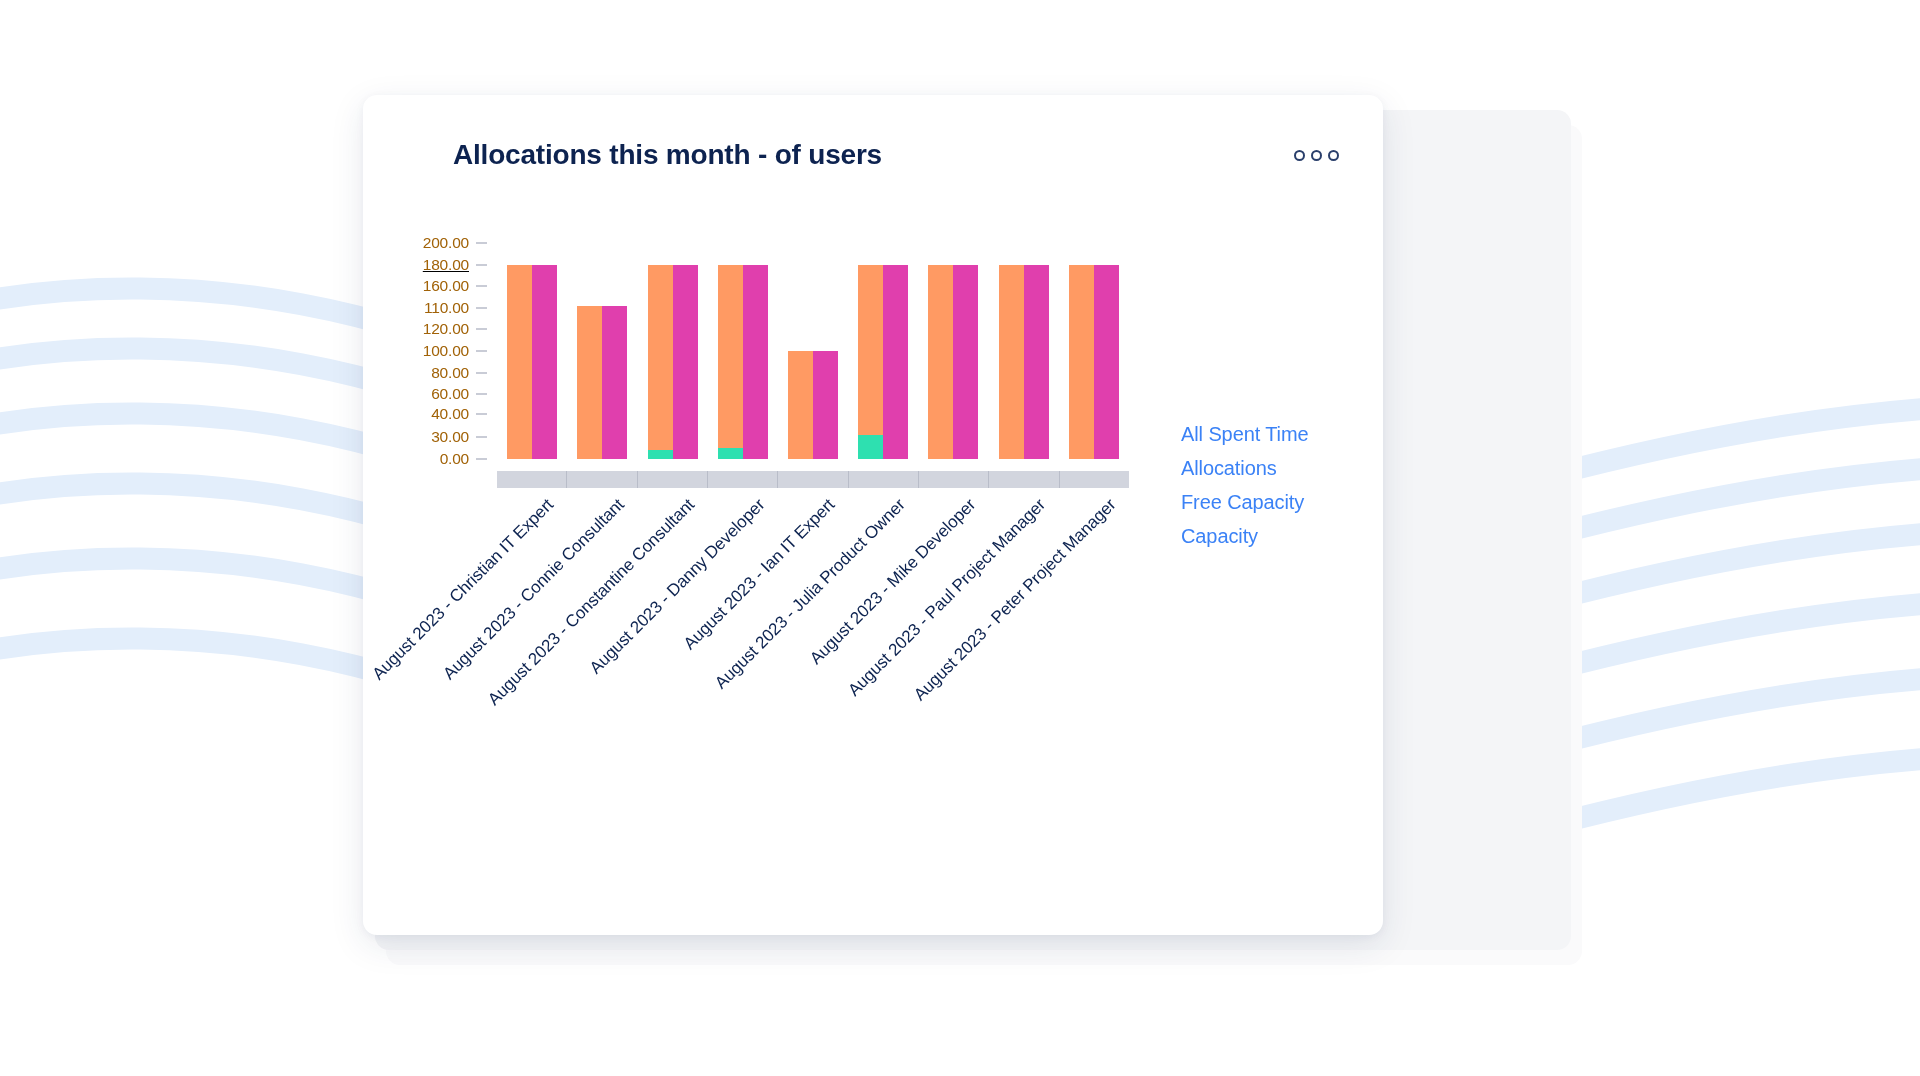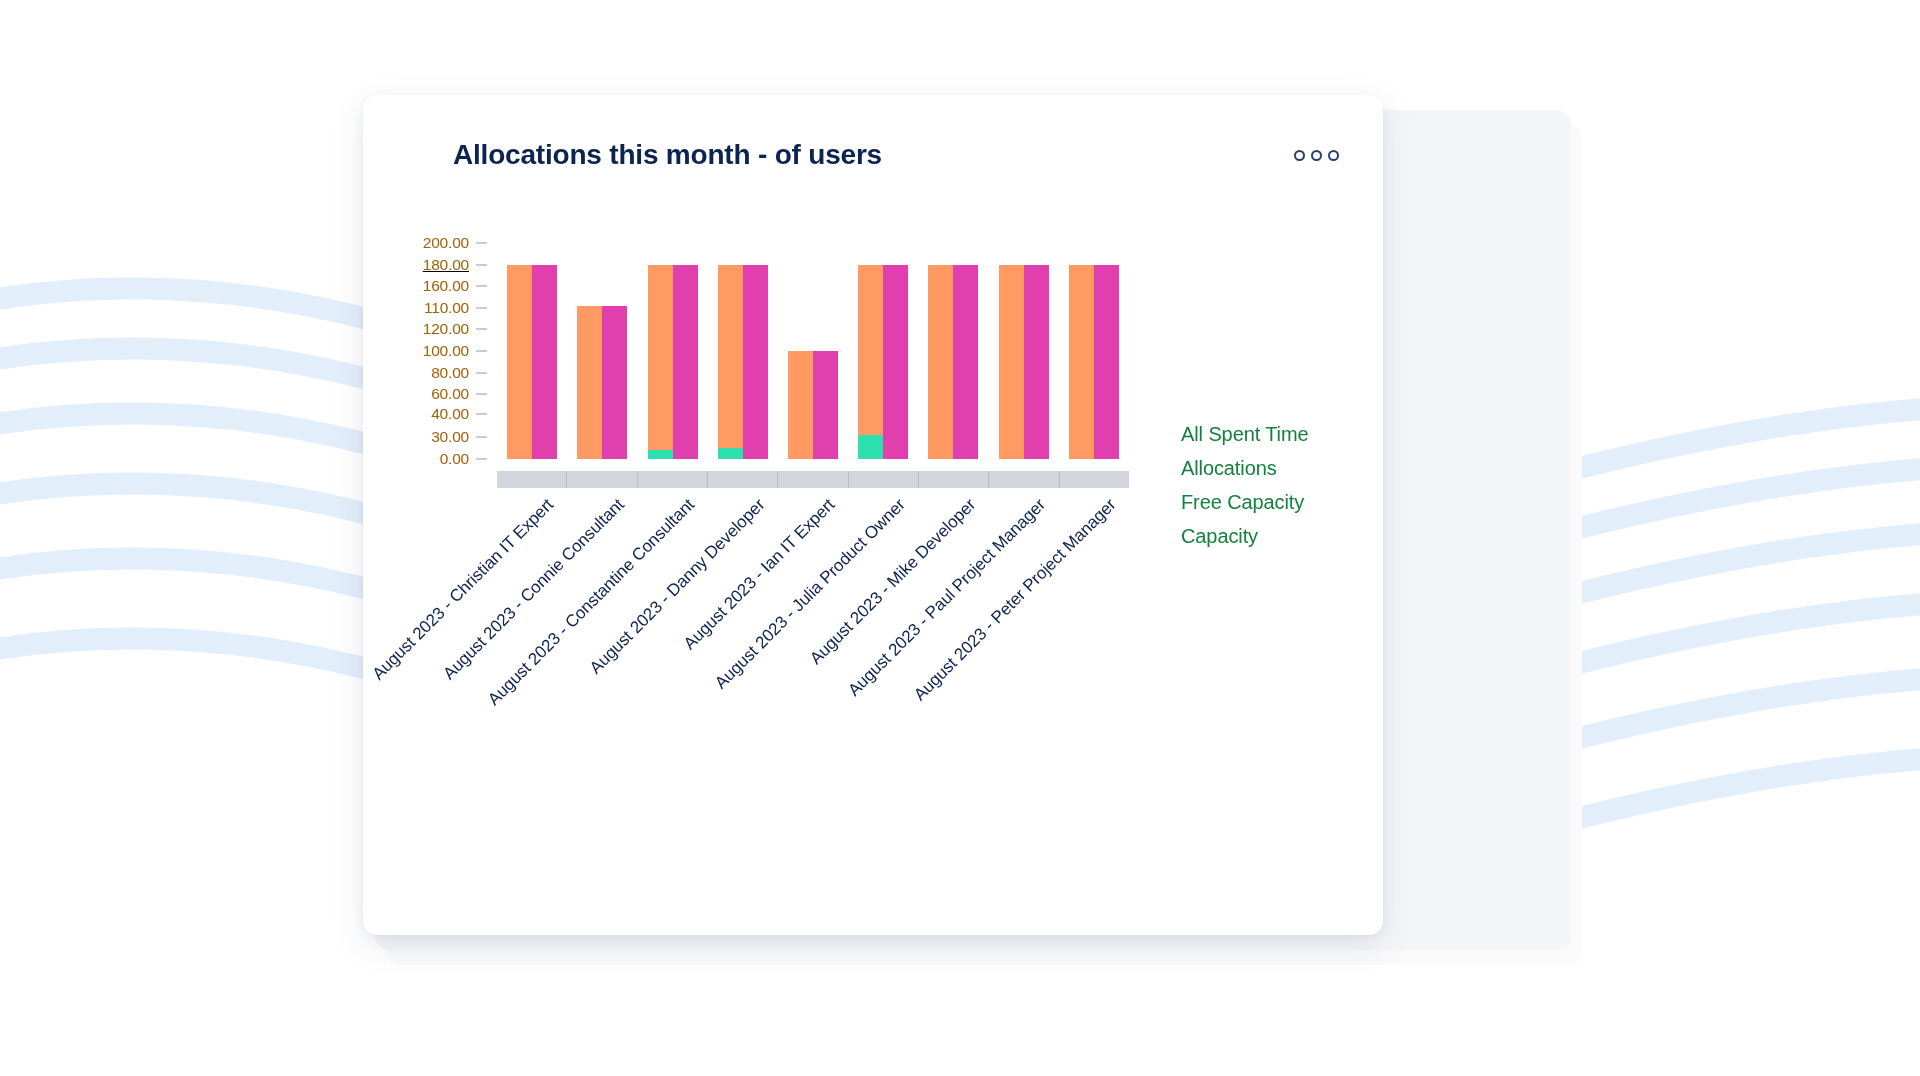--- a/index.html
+++ b/index.html
@@ -147,21 +147,21 @@
     letter-spacing: -0.1px;
   }
 
   
   .legend {
     position: absolute;
     left: 790px; top: 180px;
     display: flex; flex-direction: column; gap: 11px;
   }
   .legend-item {
-    font-size: 20px; color: #15803d;
+    font-size: 20px; color: #3b82f6;
     white-space: nowrap; cursor: pointer;
     letter-spacing: -0.1px;
   }
 </style>
 </head>
 <body>
 
 <div id="root">
 
   <div class="wave-layer">

